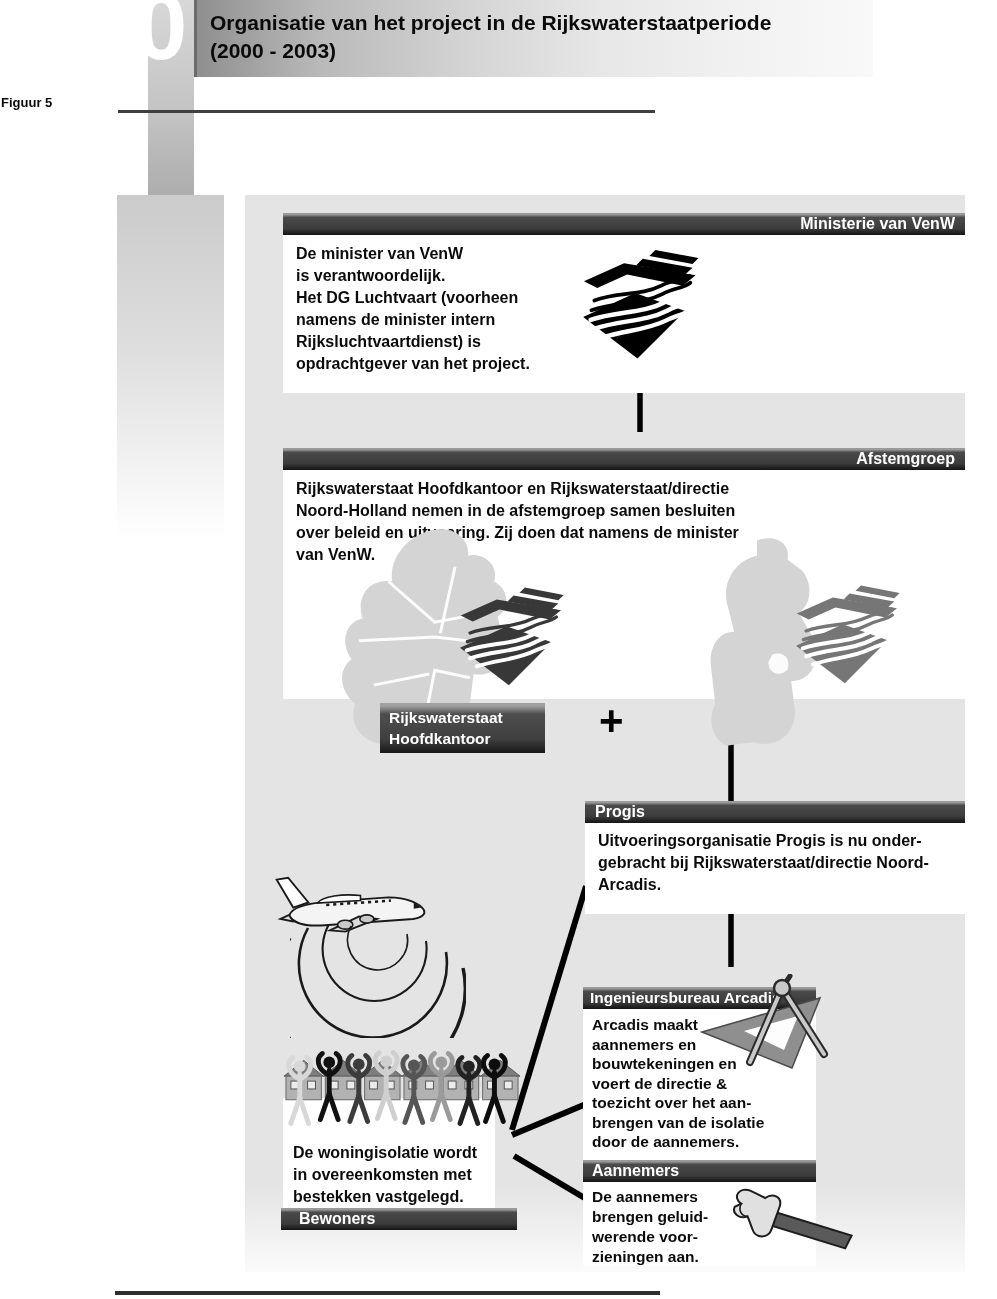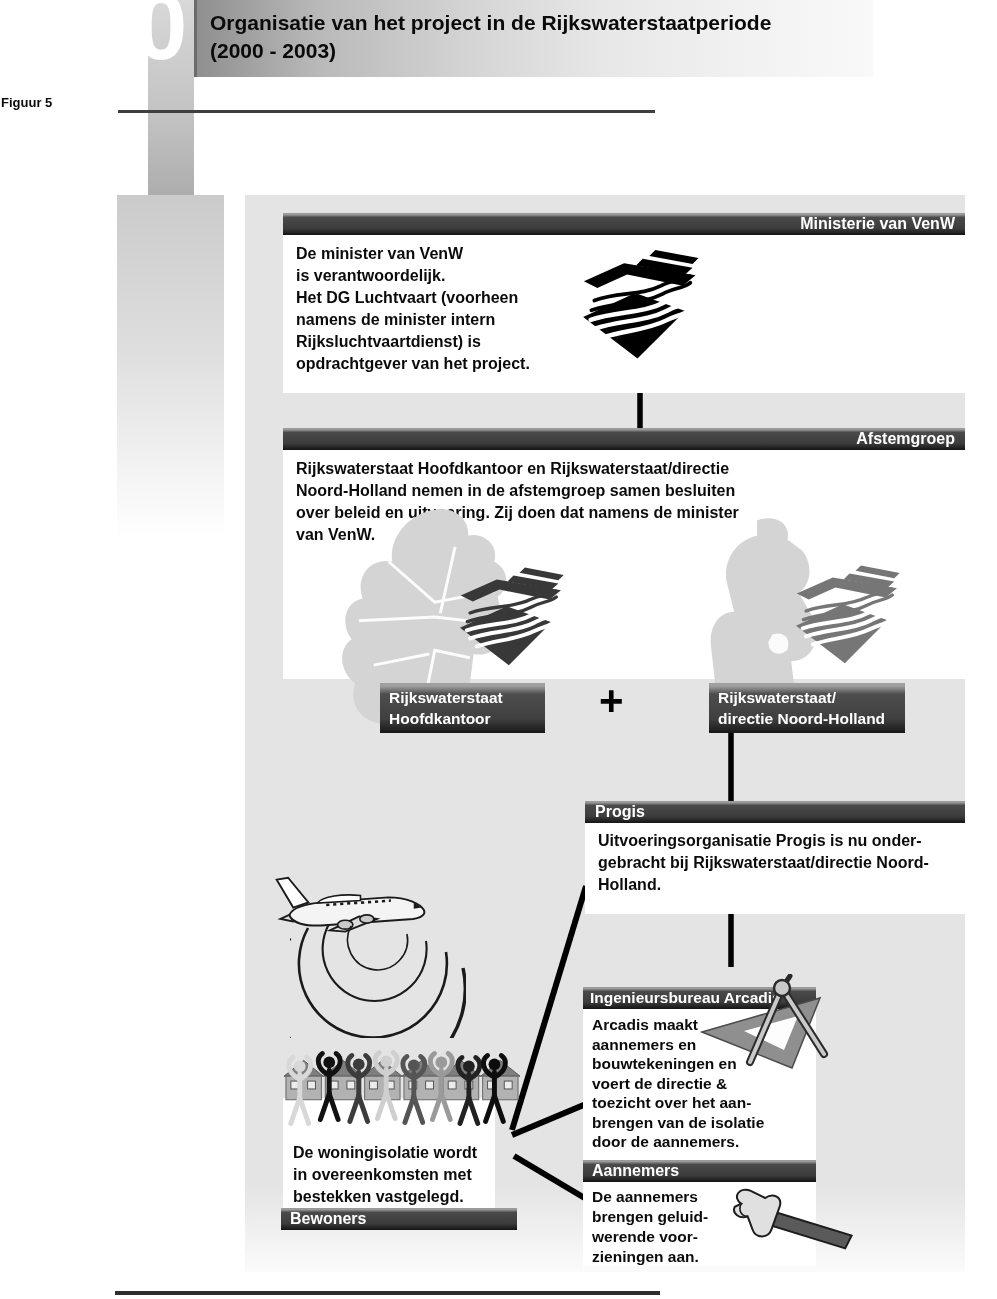--- a/index.html
+++ b/index.html
@@ -101,21 +101,21 @@
       <div class="t">Het DG Luchtvaart (voorheen</div>
       <div class="t">namens de minister intern</div>
       <div class="t">Rijksluchtvaartdienst) is</div>
       <div class="t">opdrachtgever van het project.</div>
     </div>
     <svg class="abs" style="left:289px;top:28px;color:#000;" width="128" height="128" viewBox="0 0 172 152">
       <use href="#venw-logo"></use>
     </svg>
   </div>
 
-  <div class="abs whitebox" style="left:283px;top:428px;width:682px;height:251px;">
+  <div class="abs whitebox" style="left:283px;top:448px;width:682px;height:251px;">
     <div class="hdr center">Afstemgroep</div>
     <div style="padding:8px 0 0 13px;">
       <div class="t">Rijkswaterstaat Hoofdkantoor en Rijkswaterstaat/directie</div>
       <div class="t">Noord-Holland nemen in de afstemgroep samen besluiten</div>
       <div class="t">over beleid en uitvoering. Zij doen dat namens de minister</div>
       <div class="t">van VenW.</div>
     </div>
 
     <svg class="abs" style="left:50px;top:75px;" width="185" height="228" viewBox="0 0 100 120">
       <path fill="#d4d4d4" d="M55 2 C66 0 74 8 73 16 C82 14 90 22 87 30 C95 34 96 44 89 49 L92 62 C94 74 86 82 76 80 L74 96 C72 110 60 118 48 114 L30 118 C16 118 8 108 12 96 C4 90 2 78 10 72 C4 64 6 52 16 50 C12 38 20 28 32 30 C30 16 42 4 55 2 Z"></path>
@@ -139,32 +139,28 @@
 
     <svg class="abs" style="left:503px;top:126px;color:#767676;" width="115" height="122" viewBox="0 0 172 152">
       <use href="#venw-logo"></use>
     </svg>
 
     <div class="abs darklabel" style="left:70px;top:255px;width:165px;height:50px;margin-left:27px;">
       <div>Rijkswaterstaat</div>
       <div>Hoofdkantoor</div>
     </div>
     <div class="abs plus" style="left:316px;top:252px;">+</div>
-    <div class="abs darklabel" style="left:426px;top:255px;width:196px;height:50px;">
-      <div>Rijkswaterstaat/</div>
-      <div>directie Noord-Holland</div>
-    </div>
   </div>
 
   <div class="abs whitebox" style="left:585px;top:801px;width:380px;height:113px;">
     <div class="hdr">Progis</div>
     <div style="padding:7px 0 0 13px;">
       <div class="t">Uitvoeringsorganisatie Progis is nu onder-</div>
       <div class="t">gebracht bij Rijkswaterstaat/directie Noord-</div>
-      <div class="t">Holland.</div>
+      <div class="t">Arcadis.</div>
     </div>
   </div>
 
   <svg class="abs" style="left:264px;top:874px;" width="165" height="62" viewBox="0 0 260 96">
     <path d="M46 52 L20 8 L38 5 L70 44 Z" fill="#fff" stroke="#1a1a1a" stroke-width="3"></path>
     <path d="M52 58 L26 70 L46 74 L74 62 Z" fill="#e2e2e2" stroke="#1a1a1a" stroke-width="3"></path>
     <path d="M40 64 C44 52 64 46 96 43 L196 36 C226 36 246 46 252 56 C255 62 249 68 235 70 L96 80 C64 82 44 76 40 64 Z" fill="#f4f4f4" stroke="#1a1a1a" stroke-width="3"></path>
     <path d="M84 45 C92 34 124 30 152 33 L152 41 Z" fill="#fff" stroke="#1a1a1a" stroke-width="2.5"></path>
     <path d="M98 48 L200 41" stroke="#1a1a1a" stroke-width="4" stroke-dasharray="5 6" fill="none"></path>
     <path d="M236 44 L248 52 L236 54 Z" fill="#1a1a1a"></path>
@@ -225,21 +221,21 @@
     <path d="M24 22 C12 14 22 0 36 6 L54 15 C64 8 76 14 72 26 L62 54 C58 66 42 66 38 54 L32 38 C22 42 12 34 16 26 Z" fill="#e0e0e0" stroke="#1d1d1d" stroke-width="2.5"></path>
     <path d="M24 22 C20 30 24 38 32 38" fill="none" stroke="#1d1d1d" stroke-width="2"></path>
   </svg>
 
   <div class="abs whitebox" style="left:283px;top:1098px;width:212px;height:131px;">
     <div style="padding:44px 0 0 10px;">
       <div class="t">De woningisolatie wordt</div>
       <div class="t">in overeenkomsten met</div>
       <div class="t">bestekken vastgelegd.</div>
     </div>
-    <div class="abs hdr" style="left:-2px;top:110px;width:236px;padding:0 9px;">Bewoners</div>
+    <div class="abs hdr" style="left:-2px;top:110px;width:236px;padding:0 18px;">Bewoners</div>
   </div>
 
   <svg class="abs" style="left:284px;top:1044px;" width="236" height="84" viewBox="0 0 240 84">
     <g>
       <g id="house">
         <path d="M0 32 L20 16 L40 32 Z" fill="#7e7e7e" stroke="#555" stroke-width="1"></path>
         <rect x="2" y="32" width="36" height="24" fill="#b2b2b2" stroke="#666" stroke-width="1"></rect>
         <rect x="7" y="37" width="8" height="8" fill="#ececec" stroke="#555" stroke-width="1"></rect>
         <rect x="24" y="37" width="8" height="8" fill="#ececec" stroke="#555" stroke-width="1"></rect>
       </g>

